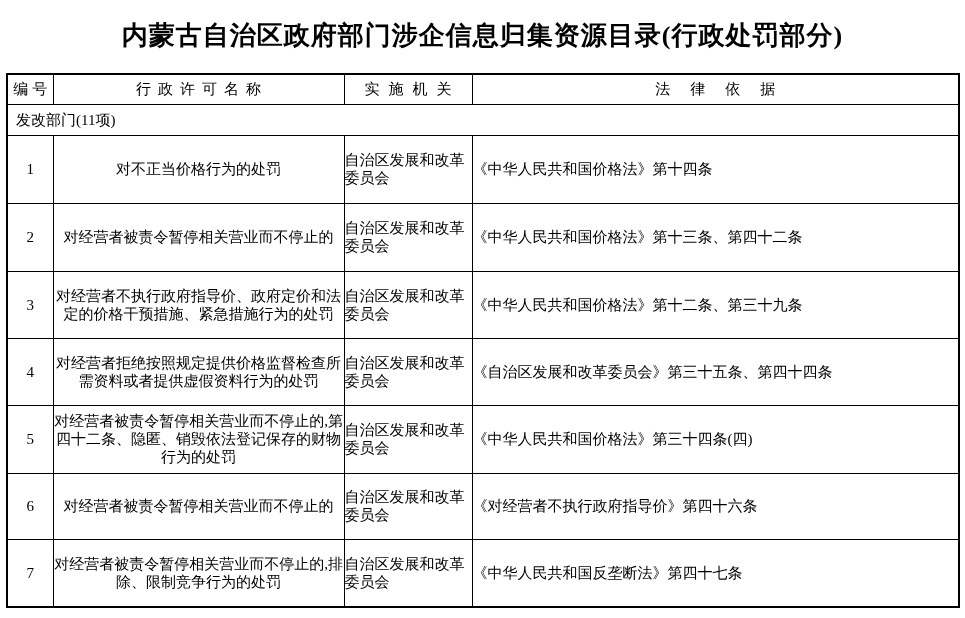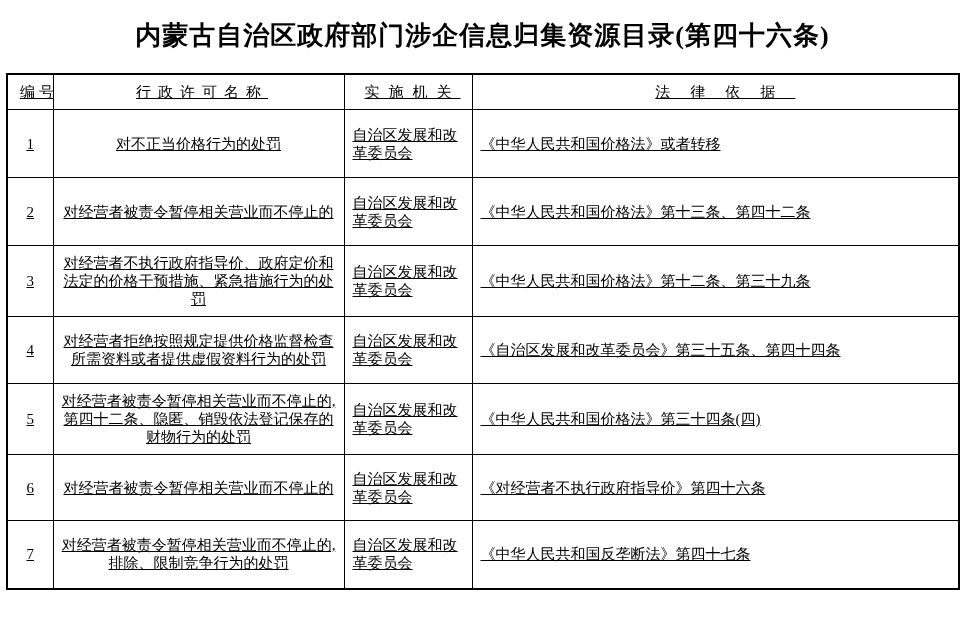--- a/index.html
+++ b/index.html
@@ -37,24 +37,23 @@
     border-collapse: collapse;
     table-layout: fixed;
     border: 2px solid #000000;
   }
   table.catalog td, table.catalog th {
     border: 1px solid #000000;
     font-size: 15px;
     font-weight: normal;
     line-height: 18px;
     vertical-align: middle;
-    padding: 8px;
+    padding: 0;
     overflow: hidden;
     word-break: break-all;
-    text-decoration: underline;
   }
   col.c-no    { width: 46px; }
   col.c-name  { width: 291px; }
   col.c-agency{ width: 128px; }
   col.c-basis { width: 487px; }
 
   tr.hdr { height: 30px; }
   tr.hdr th { text-align: center; white-space: nowrap; }
   th.h-no     { letter-spacing: 4px;  text-indent: 4px; }
   th.h-name   { letter-spacing: 7px;  text-indent: 7px; margin-left: 40px; }
@@ -90,44 +89,47 @@
   tr.r4 { height: 67px; }
   tr.r5 { height: 68px; }
   tr.r6 { height: 66px; }
   tr.r7 { height: 68px; }
 </style>
 </head>
 <body>
 
 <div class="page">
 
-  <div class="doc-title">内蒙古自治区政府部门涉企信息归集资源目录(第四十六条)</div>
+  <div class="doc-title">内蒙古自治区政府部门涉企信息归集资源目录(行政处罚部分)</div>
 
   <table class="catalog">
     <colgroup>
       <col class="c-no">
       <col class="c-name">
       <col class="c-agency">
       <col class="c-basis">
     </colgroup>
 
     <tbody>
         <tr class="hdr">
       <th class="h-no">编号</th>
       <th class="h-name">行政许可名称</th>
       <th class="h-agency">实施机关</th>
       <th class="h-basis">法律依据</th>
     </tr>
 
+    <tr class="section">
+      <td colspan="4">发改部门(11项)</td>
+    </tr>
 
     <tr class="r1">
       <td class="no-cell">1</td>
       <td class="name-cell">对不正当价格行为的处罚</td>
       <td class="agency-cell">自治区发展和改革委员会</td>
-      <td class="basis-cell">《中华人民共和国价格法》或者转移</td>
+      <td class="basis-cell">《中华人民共和国价格法》第十四条</td>
     </tr>
 
     <tr class="r2">
       <td class="no-cell">2</td>
       <td class="name-cell">对经营者被责令暂停相关营业而不停止的</td>
       <td class="agency-cell">自治区发展和改革委员会</td>
       <td class="basis-cell">《中华人民共和国价格法》第十三条、第四十二条</td>
     </tr>
 
     <tr class="r3">

